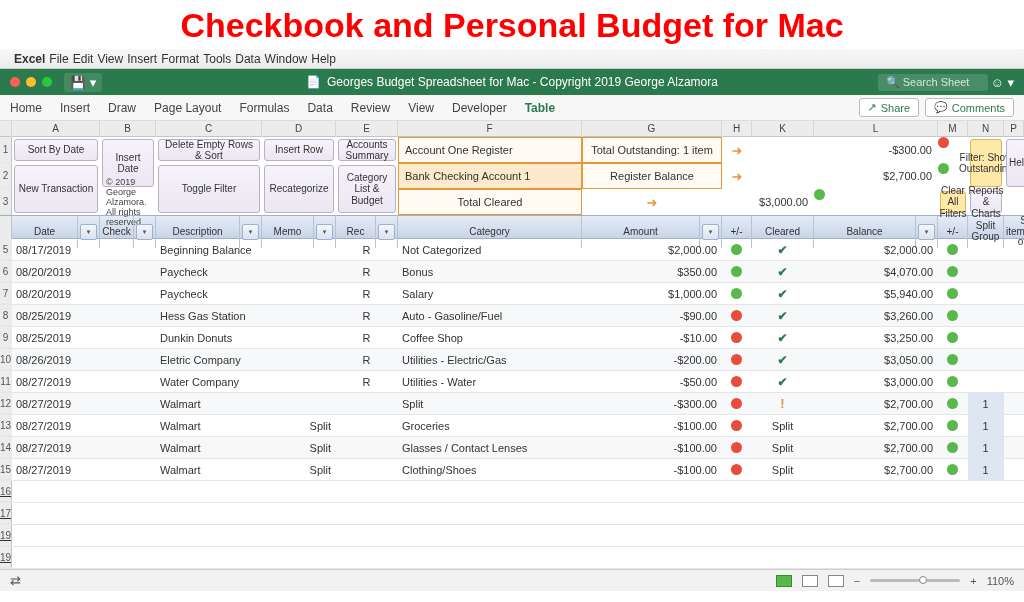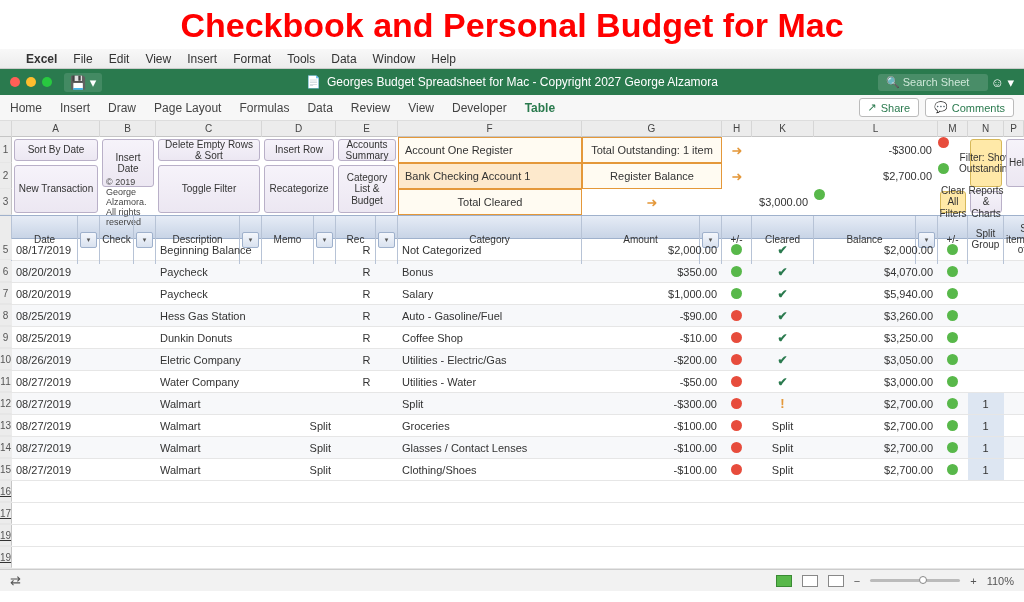--- a/index.html
+++ b/index.html
@@ -1,18 +1,18 @@
 <!DOCTYPE html>
 <html><head>
 <meta charset="utf-8">
 <style>
 * { box-sizing: border-box; margin: 0; padding: 0; }
 body { font-family: -apple-system, "Helvetica Neue", Arial, sans-serif; font-size: 11px; background: #fff; color: #333; width: 1024px; overflow: hidden; }
 .page-title { font-size: 34px; font-weight: bold; color: #ff0000; text-align: center; padding: 6px 0 4px; font-family: Arial, sans-serif; }
-.menubar { background: linear-gradient(#f8f8f8, #ececec); height: 20px; display: flex; align-items: center; padding: 0 10px; gap: 16px; border-bottom: 1px solid #ccc; font-size: 12px; }
+.menubar { background: linear-gradient(#f8f8f8, #ececec); height: 20px; display: flex; align-items: center; padding: 0 10px; gap: 4px; border-bottom: 1px solid #ccc; font-size: 12px; }
 .apple-logo { font-size: 14px; }
 .menubar-item { cursor: default; }
 .titlebar { background: #2a7a4e; height: 26px; display: flex; align-items: center; color: #fff; font-size: 12px; position: relative; }
 .traffic { display: flex; gap: 6px; padding-left: 10px; }
 .dot { width: 10px; height: 10px; border-radius: 50%; }
 .dot.red { background: #ff5f57; } .dot.yellow { background: #ffbd2e; } .dot.green { background: #28c940; }
 .save-icon { margin-left: 12px; color: #fff; font-size: 13px; background: rgba(255,255,255,0.12); padding: 2px 6px; border-radius: 3px; }
 .title-center { position: absolute; left: 50%; transform: translateX(-50%); display: flex; align-items: center; gap: 6px; }
 .search-box { position: absolute; right: 36px; background: rgba(255,255,255,0.15); border-radius: 3px; padding: 2px 8px; color: #cfe8d9; width: 110px; font-size: 11px; }
 .user-icon { position: absolute; right: 10px; font-size: 13px; }
@@ -34,21 +34,21 @@
 .ctrl-btn { background: linear-gradient(#f6f3fa, #ece7f2); border: 1px solid #b9b0c8; border-radius: 3px; margin: 2px; display: flex; align-items: center; justify-content: center; text-align: center; font-size: 10px; color: #333; padding: 1px 2px; line-height: 1.15; }
 .info-cell { border: 1px solid #e4983a; background: #fffbf2; padding: 3px 6px; font-size: 11px; display: flex; align-items: center; }
 .info-arrow { color: #e4983a; font-size: 13px; text-align: center; display: flex; align-items: center; justify-content: center; }
 .info-val { text-align: right; padding-right: 6px; display: flex; align-items: center; justify-content: flex-end; }
 .circle-red { width: 11px; height: 11px; border-radius: 50%; background: #e74c3c; display: inline-block; margin: auto; }
 .circle-green { width: 11px; height: 11px; border-radius: 50%; background: #58b84a; display: inline-block; margin: auto; }
 .yellow-btn { background: #ffe9a8; border: 1px solid #d6b85a; border-radius: 3px; margin: 2px; display: flex; align-items: center; justify-content: center; text-align: center; font-size: 10px; line-height: 1.15; padding: 1px 2px; }
 
 
 .tbl-hdr { display: grid; grid-template-columns: 12px 66px 22px 34px 22px 84px 22px 52px 22px 40px 22px 184px 118px 22px 30px 62px 102px 22px 30px 36px 1fr; background: linear-gradient(#e6ecf6, #c8d4e6); height: 24px; border-top: 1px solid #9fb1cc; border-bottom: 1px solid #9fb1cc; font-size: 10px; color: #333; align-items: center; }
-.tbl-hdr > div { border-right: 1px solid #b7c3d6; height: 100%; display: flex; align-items: center; justify-content: center; text-align: center; line-height: 1.05; padding: 8px 2px; }
+.tbl-hdr > div { border-right: 1px solid #b7c3d6; height: 100%; display: flex; align-items: center; justify-content: center; text-align: center; line-height: 1.05; padding: 0 2px; }
 .filter-btn { background: linear-gradient(#f4f7fc, #d9e2ef); border: 1px solid #9fb1cc; width: 18px; height: 16px; border-radius: 2px; display: flex; align-items: center; justify-content: center; font-size: 7px; color: #555; }
 
 
 .data-area { }
 .data-row { display: grid; grid-template-columns: 12px 88px 56px 106px 74px 62px 184px 140px 30px 62px 124px 30px 36px 1fr; height: 22px; border-bottom: 1px solid #e6e6e6; font-size: 11px; align-items: center; }
 .data-row:nth-child(even) { background: #f7f8fa; }
 .data-row > div { padding: 0 4px; border-right: 1px solid transparent; height: 100%; display: flex; align-items: center; overflow: hidden; white-space: nowrap; }
 .cell-amount { justify-content: flex-end; }
 .cell-center { justify-content: center; }
 .check-mark { color: #2a7a4e; font-size: 12px; font-weight: bold; }
@@ -89,21 +89,21 @@
 
 <div class="titlebar">
   <div class="traffic">
     <div class="dot red"></div>
     <div class="dot yellow"></div>
     <div class="dot green"></div>
   </div>
   <span class="save-icon">💾 ▾</span>
   <div class="title-center">
     <span>📄</span>
-    <span>Georges Budget Spreadsheet for Mac - Copyright 2027 George Alzamora</span>
+    <span>Georges Budget Spreadsheet for Mac - Copyright 2019 George Alzamora</span>
   </div>
   <div class="search-box">🔍 <span>Search Sheet</span></div>
   <span class="user-icon">☺ ▾</span>
 </div>
 
 <div class="ribbon">
   <span class="ribbon-tab">Home</span>
   <span class="ribbon-tab">Insert</span>
   <span class="ribbon-tab">Draw</span>
   <span class="ribbon-tab">Page Layout</span>

